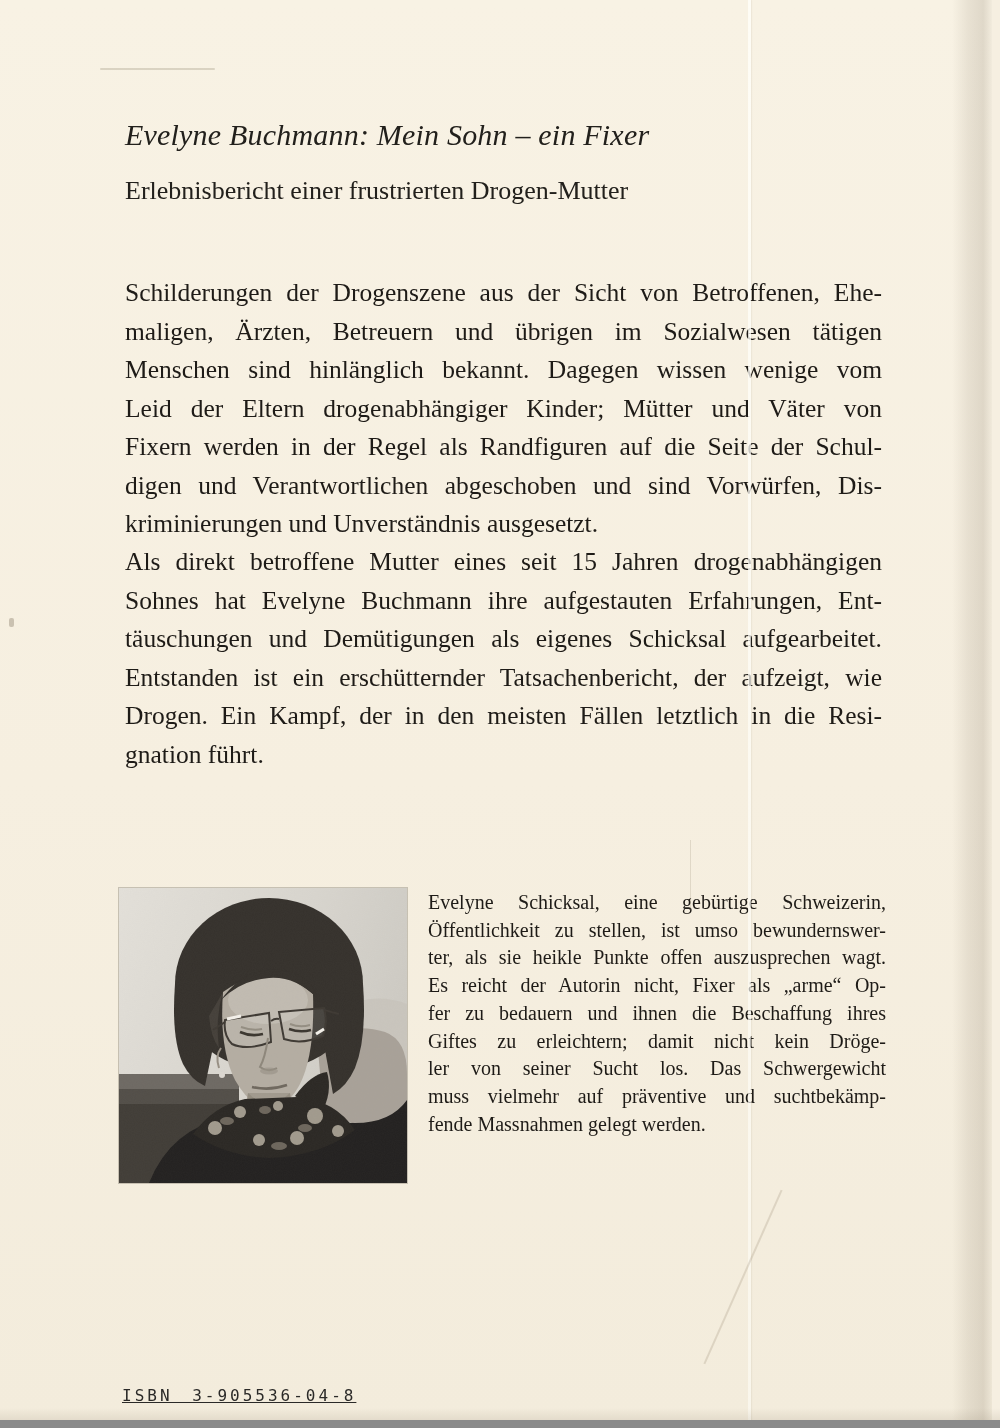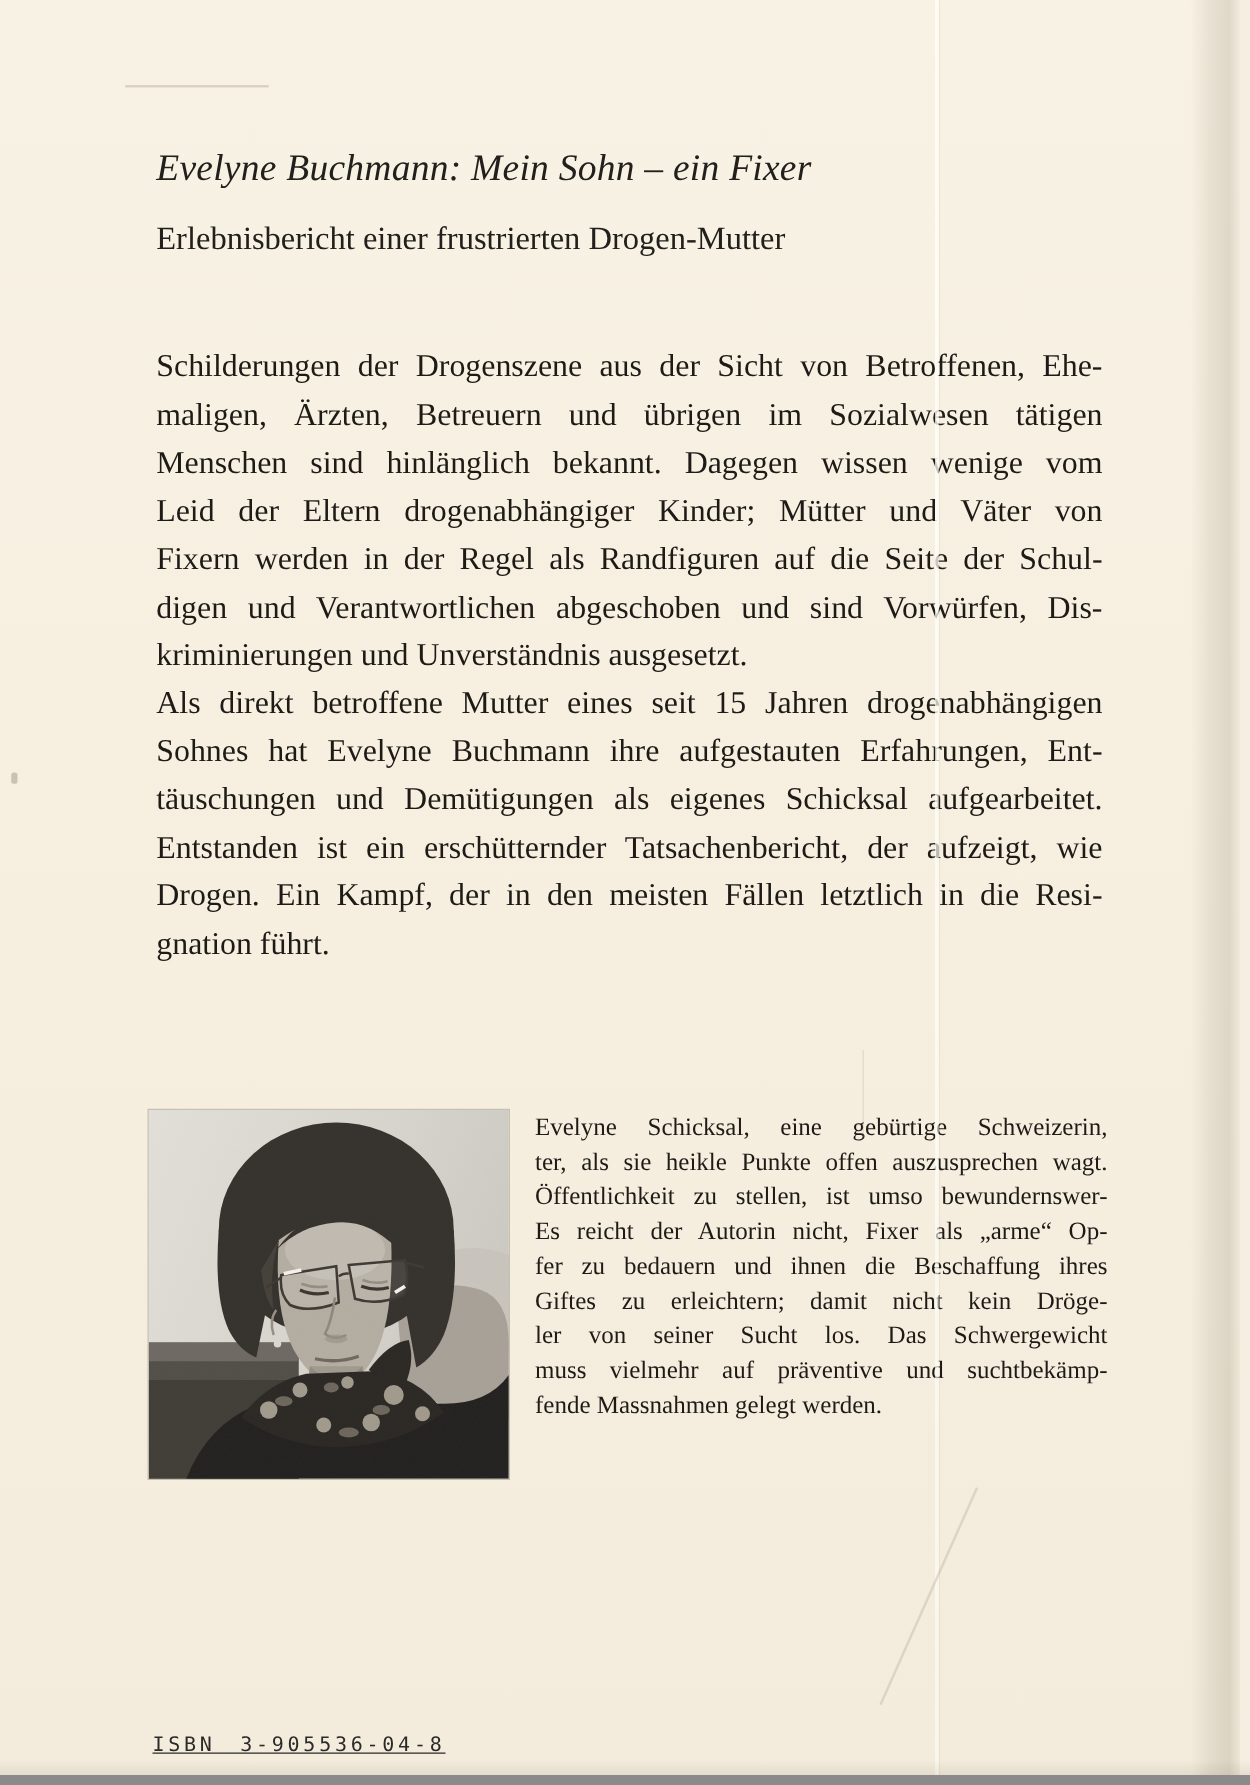--- a/index.html
+++ b/index.html
@@ -222,22 +222,22 @@
           <ellipse cx="160" cy="258" rx="8" ry="4"></ellipse>
         </g>
       </g>
 
       <rect width="288" height="295" filter="url(#pgrain)" opacity="0.45"></rect>
     </svg>
   </div>
 
   <div class="bio">
       <div class="bline">Evelyne Schicksal, eine gebürtige Schweizerin,</div>
+      <div class="bline">Öffentlichkeit zu stellen, ist umso bewundernswer-</div>
       <div class="bline">ter, als sie heikle Punkte offen auszusprechen wagt.</div>
-      <div class="bline">Öffentlichkeit zu stellen, ist umso bewundernswer-</div>
       <div class="bline">Es reicht der Autorin nicht, Fixer als „arme“ Op-</div>
       <div class="bline">fer zu bedauern und ihnen die Beschaffung ihres</div>
       <div class="bline">Giftes zu erleichtern; damit nicht kein Dröge-</div>
       <div class="bline">ler von seiner Sucht los. Das Schwergewicht</div>
       <div class="bline">muss vielmehr auf präventive und suchtbekämp-</div>
       <div class="bline last">fende Massnahmen gelegt werden.</div>
     </div>
 
   <div class="isbn">ISBN 3-905536-04-8</div>
 

